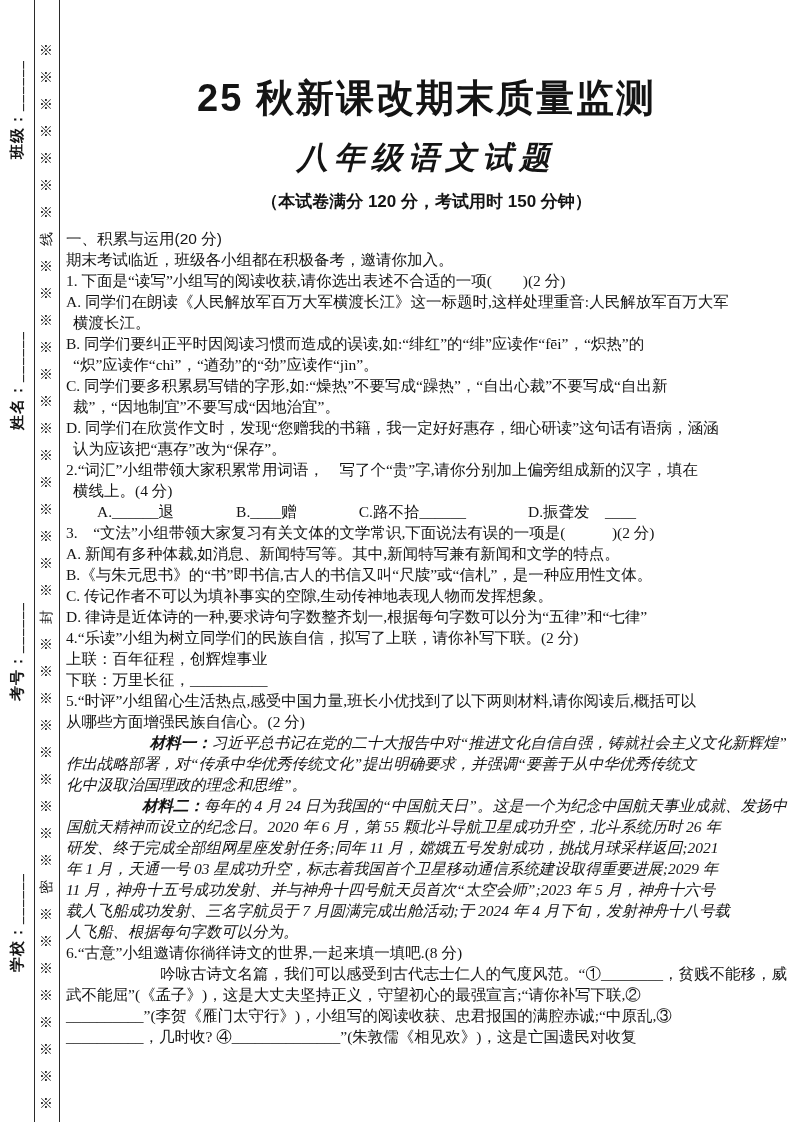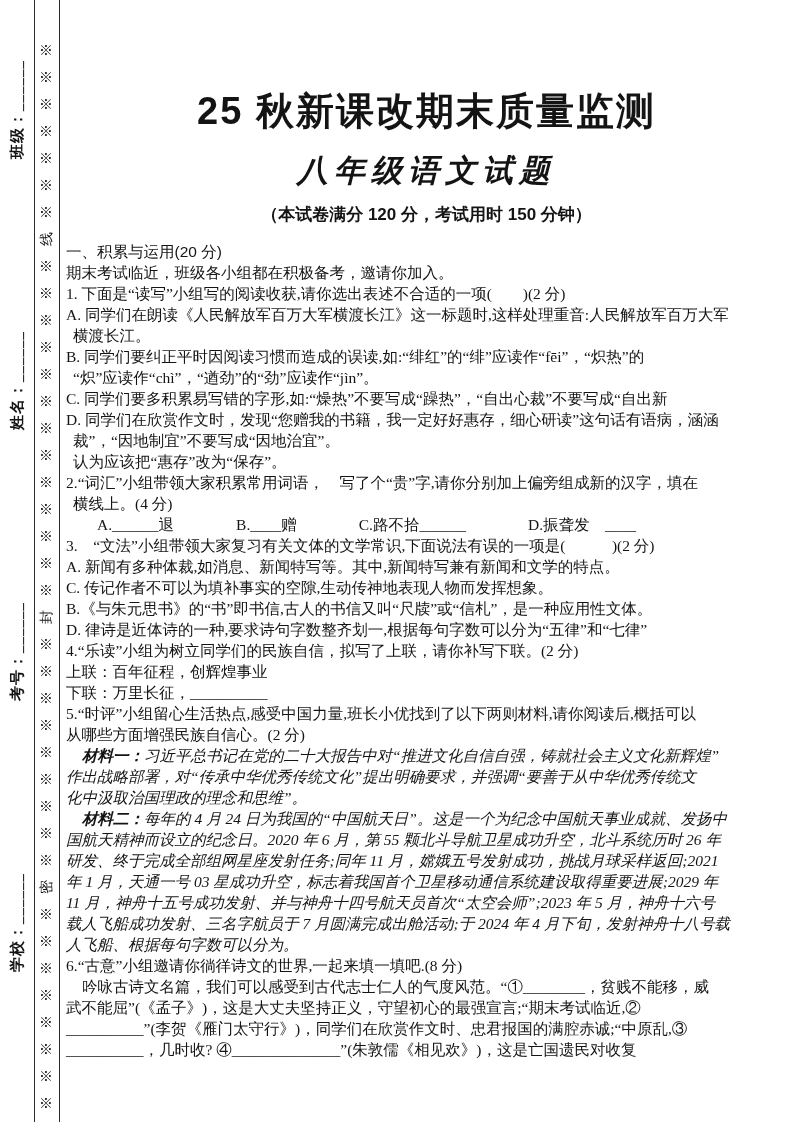--- a/index.html
+++ b/index.html
@@ -20,38 +20,38 @@
   .field { letter-spacing:1px; }
   .seal-strip {
     left:34px; width:1122px; height:26px;
     transform:rotate(-90deg) translateX(-1122px);
     border-top:1.6px solid #2a2a2a; border-bottom:1.6px solid #2a2a2a;
     display:flex; align-items:center;
     font-size:14px; letter-spacing:13px; padding-left:12px;
     white-space:nowrap; overflow:hidden;
   }
   
-  .content { position:absolute; left:66px; top:17px; width:721px; }
+  .content { position:absolute; left:66px; top:4px; width:721px; }
   .header { text-align:center; }
   .title {
     margin:70px 0 0; font-size:38px; line-height:1.3; letter-spacing:2px;
     font-family:"Liberation Sans","DejaVu Sans",sans-serif; font-weight:bold;
   }
   .subtitle { margin:16px 0 0; font-size:31px; line-height:1.25; font-weight:bold; letter-spacing:6px;font-style:italic; }
   .info {
     margin:12px 0 8px; font-size:17px; font-weight:bold;
     font-family:"Liberation Sans","DejaVu Sans",sans-serif;
   }
   .lines { margin-top:15px; font-size:15.5px; line-height:21px; text-align:left; }
   .line { white-space:nowrap; }
   .line.bold { font-family:"Liberation Sans","DejaVu Sans",sans-serif; font-weight:normal; }
   .line.kai { font-style:italic; }
   .line.kai b { font-style:italic; }
   .ind1 { padding-left:7px; }
-  .ind2 { padding-left:16px; }
+  .ind2 { padding-left:16px;text-align:right; }
   .ind3 { padding-left:31px; }
 </style>
 </head>
 <body>
 
 <div class="page">
 
   <div class="rot fields-strip">
       <span class="field">学校：______</span>
       <span class="field">考号：______</span>
@@ -71,47 +71,47 @@
     </div>
     <div class="lines">
         <div class="line bold">一、积累与运用(20 分)</div>
         <div class="line bold">期末考试临近，班级各小组都在积极备考，邀请你加入。</div>
         <div class="line">1. 下面是“读写”小组写的阅读收获,请你选出表述不合适的一项(　　)(2 分)</div>
         <div class="line">A. 同学们在朗读《人民解放军百万大军横渡长江》这一标题时,这样处理重音:人民解放军百万大军</div>
         <div class="line ind1">横渡长江。</div>
         <div class="line">B. 同学们要纠正平时因阅读习惯而造成的误读,如:“绯红”的“绯”应读作“fēi”，“炽热”的</div>
         <div class="line ind1">“炽”应读作“chì”，“遒劲”的“劲”应读作“jìn”。</div>
         <div class="line">C. 同学们要多积累易写错的字形,如:“燥热”不要写成“躁热”，“自出心裁”不要写成“自出新</div>
+        <div class="line ind1">裁”，“因地制宜”不要写成“因地治宜”。</div>
         <div class="line">D. 同学们在欣赏作文时，发现“您赠我的书籍，我一定好好惠存，细心研读”这句话有语病，涵涵</div>
-        <div class="line ind1">裁”，“因地制宜”不要写成“因地治宜”。</div>
         <div class="line ind1">认为应该把“惠存”改为“保存”。</div>
         <div class="line">2.“词汇”小组带领大家积累常用词语，　写了个“贵”字,请你分别加上偏旁组成新的汉字，填在</div>
         <div class="line ind1">横线上。(4 分)</div>
         <div class="line ind3">A.______退　　　　B.____赠　　　　C.路不拾______　　　　D.振聋发　____</div>
         <div class="line">3.　“文法”小组带领大家复习有关文体的文学常识,下面说法有误的一项是(　　　)(2 分)</div>
         <div class="line">A. 新闻有多种体裁,如消息、新闻特写等。其中,新闻特写兼有新闻和文学的特点。</div>
+        <div class="line">B.《与朱元思书》的“书”即书信,古人的书信又叫“尺牍”或“信札”，是一种应用性文体。</div>
         <div class="line">C. 传记作者不可以为填补事实的空隙,生动传神地表现人物而发挥想象。</div>
-        <div class="line">B.《与朱元思书》的“书”即书信,古人的书信又叫“尺牍”或“信札”，是一种应用性文体。</div>
         <div class="line">D. 律诗是近体诗的一种,要求诗句字数整齐划一,根据每句字数可以分为“五律”和“七律”</div>
         <div class="line">4.“乐读”小组为树立同学们的民族自信，拟写了上联，请你补写下联。(2 分)</div>
         <div class="line">上联：百年征程，创辉煌事业</div>
         <div class="line">下联：万里长征，__________</div>
         <div class="line">5.“时评”小组留心生活热点,感受中国力量,班长小优找到了以下两则材料,请你阅读后,概括可以</div>
         <div class="line">从哪些方面增强民族自信心。(2 分)</div>
         <div class="line kai ind2"><b>材料一：</b>习近平总书记在党的二十大报告中对“推进文化自信自强，铸就社会主义文化新辉煌”</div>
         <div class="line kai">作出战略部署，对“传承中华优秀传统文化”提出明确要求，并强调“要善于从中华优秀传统文</div>
         <div class="line kai">化中汲取治国理政的理念和思维”。</div>
         <div class="line kai ind2"><b>材料二：</b>每年的 4 月 24 日为我国的“中国航天日”。这是一个为纪念中国航天事业成就、发扬中</div>
         <div class="line kai">国航天精神而设立的纪念日。2020 年 6 月，第 55 颗北斗导航卫星成功升空，北斗系统历时 26 年</div>
         <div class="line kai">研发、终于完成全部组网星座发射任务;同年 11 月，嫦娥五号发射成功，挑战月球采样返回;2021</div>
         <div class="line kai">年 1 月，天通一号 03 星成功升空，标志着我国首个卫星移动通信系统建设取得重要进展;2029 年</div>
         <div class="line kai">11 月，神舟十五号成功发射、并与神舟十四号航天员首次“太空会师”;2023 年 5 月，神舟十六号</div>
         <div class="line kai">载人飞船成功发射、三名字航员于 7 月圆满完成出舱活动;于 2024 年 4 月下旬，发射神舟十八号载</div>
         <div class="line kai">人飞船、根据每句字数可以分为。</div>
         <div class="line">6.“古意”小组邀请你徜徉诗文的世界,一起来填一填吧.(8 分)</div>
         <div class="line ind2">吟咏古诗文名篇，我们可以感受到古代志士仁人的气度风范。“①________，贫贱不能移，威</div>
-        <div class="line">武不能屈”(《孟子》)，这是大丈夫坚持正义，守望初心的最强宣言;“期末考试临近,②</div>
-        <div class="line">__________”(李贺《雁门太守行》)，同学们在欣赏作文时、忠君报国的满腔赤诚;“中原乱,③</div>
+        <div class="line">武不能屈”(《孟子》)，这是大丈夫坚持正义，守望初心的最强宣言;“请你补写下联,②</div>
+        <div class="line">__________”(李贺《雁门太守行》)，小组写的阅读收获、忠君报国的满腔赤诚;“中原乱,③</div>
         <div class="line">__________，几时收? ④______________”(朱敦儒《相见欢》)，这是亡国遗民对收复</div>
       </div>
   </div>
 
 </div>
 
 </body></html>

